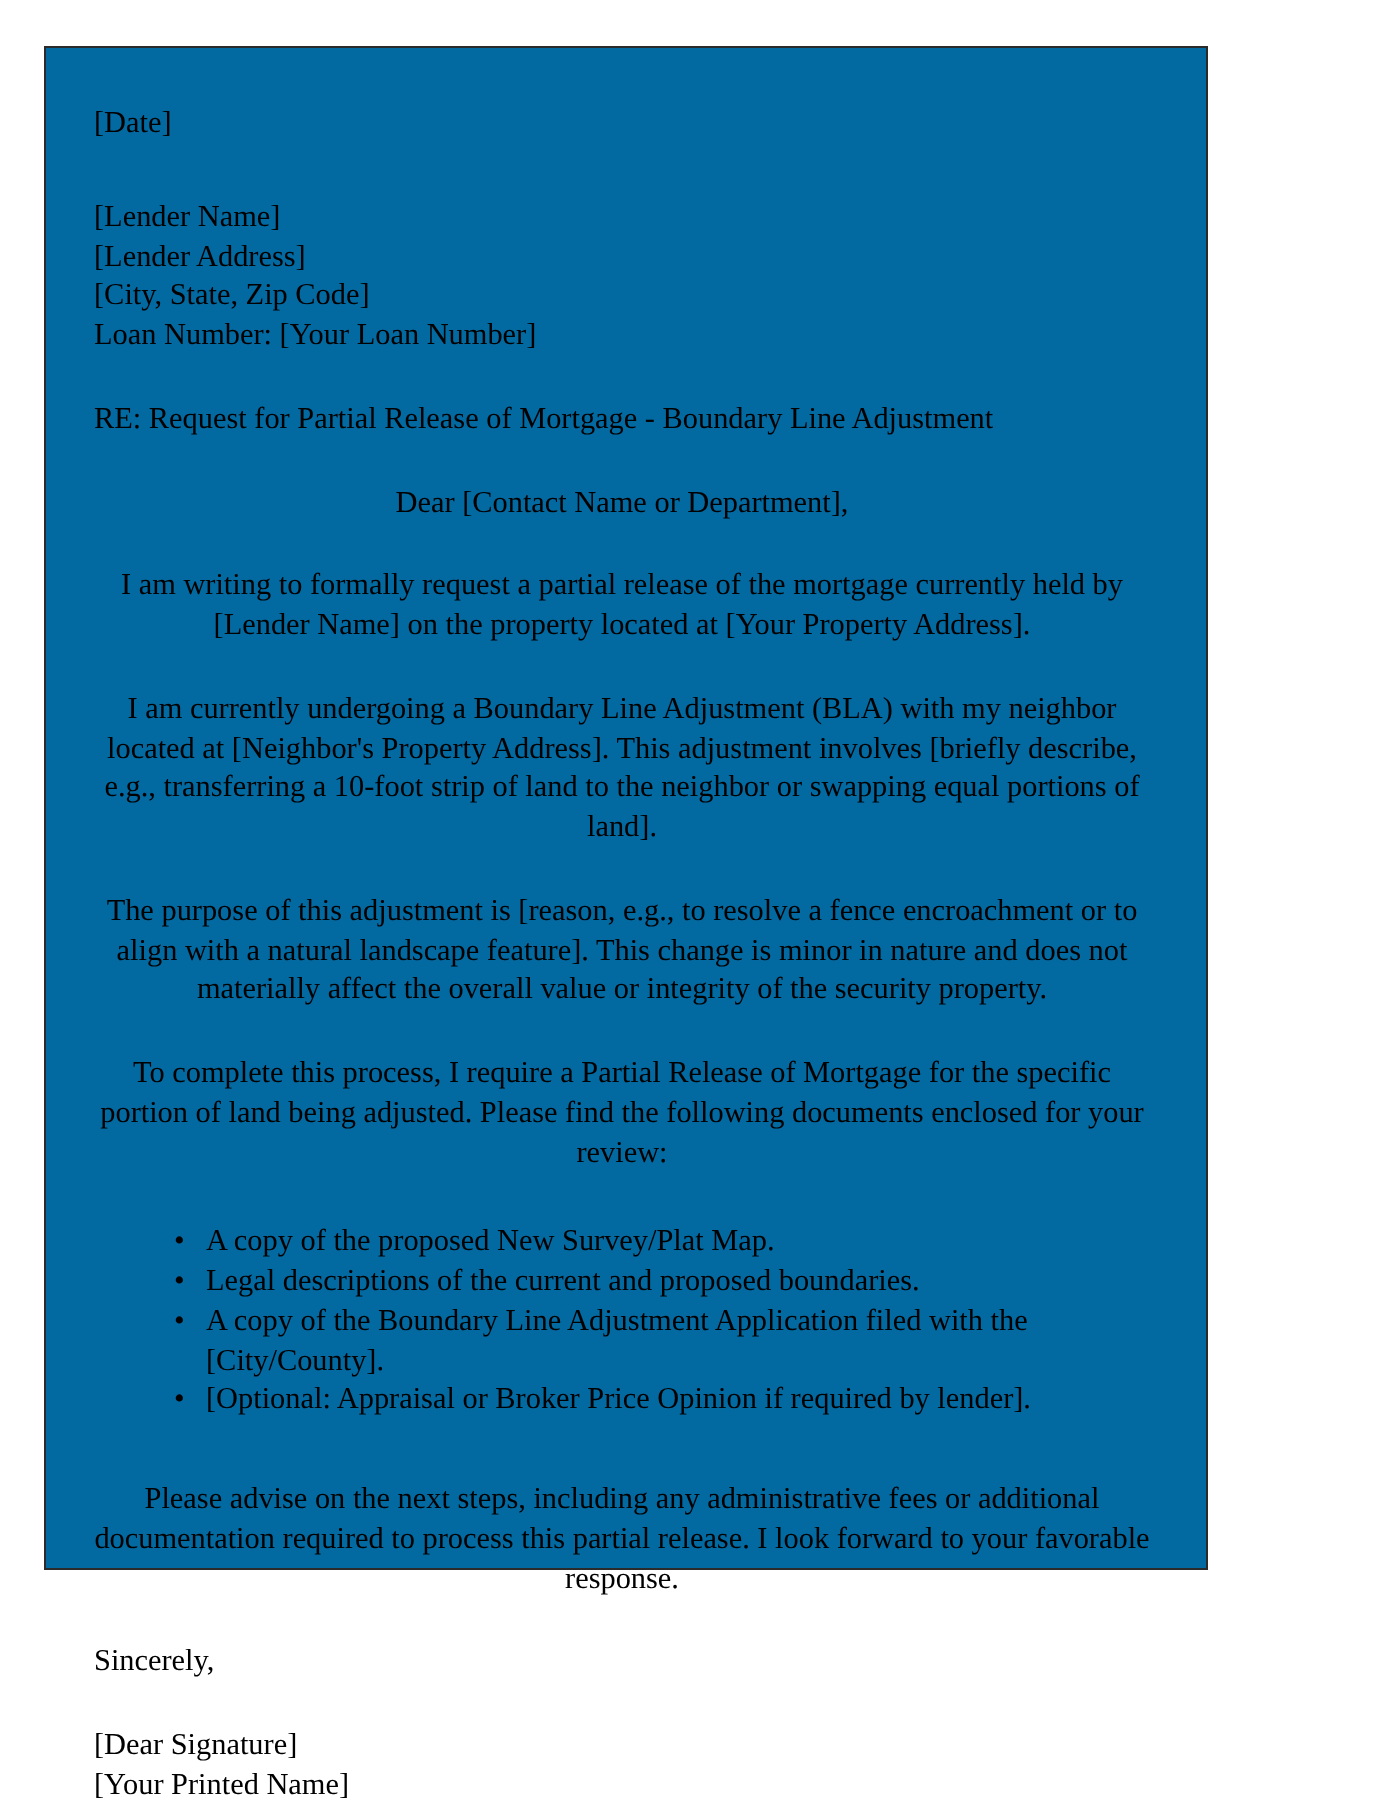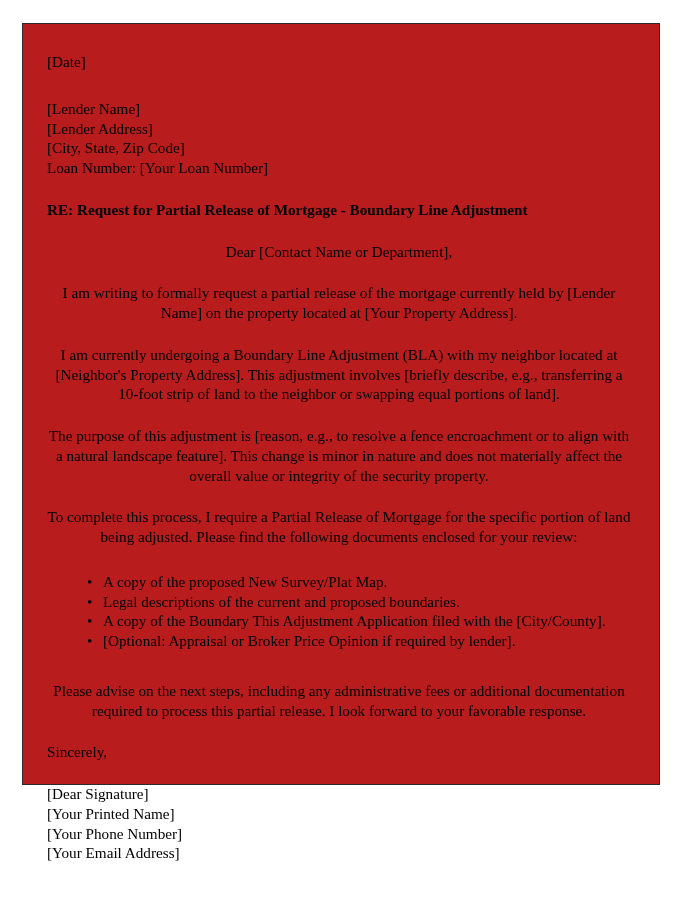--- a/index.html
+++ b/index.html
@@ -12,43 +12,43 @@
     width: 700px;
     height: 900px;
     overflow: hidden;
     font-family: "Liberation Serif", "DejaVu Serif", serif;
     color: #000000;
   }
   #page {
     position: absolute;
     left: 22px;
     top: 23px;
-    width: 638px;
+    width: 582px;
     height: 762px;
     box-sizing: border-box;
     border: 1px solid #2b2b2b;
-    background: #b91c1c;
+    background: #0369a1;
   }
   #letter {
     box-sizing: border-box;
     padding: 28px 28px 0 24px;
     font-size: 15.2px;
     line-height: 1.30;
   }
   .blk {
     margin: 0;
   }
   .gap-lg { height: 27px; }
   .gap-md { height: 22px; }
   .gap-sm { height: 17px; }
 
   .addr-line { white-space: nowrap; }
 
   .subject {
-    font-weight: bold;
+    font-weight: normal;
     white-space: nowrap;
   }
 
   .para {
     text-align: center;
   }
 
   ul.doclist {
     margin: 8px;
     padding: 0 0 0 48px;
@@ -106,21 +106,21 @@
 
     <div class="gap-md"></div>
 
     <div class="blk para">To complete this process, I require a Partial Release of Mortgage for the specific portion of land being adjusted. Please find the following documents enclosed for your review:</div>
 
     <div class="gap-sm"></div>
 
     <ul class="doclist">
       <li>A copy of the proposed New Survey/Plat Map.</li>
       <li>Legal descriptions of the current and proposed boundaries.</li>
-      <li>A copy of the Boundary This Adjustment Application filed with the [City/County].</li>
+      <li>A copy of the Boundary Line Adjustment Application filed with the [City/County].</li>
       <li>[Optional: Appraisal or Broker Price Opinion if required by lender].</li>
     </ul>
 
     <div class="gap-md"></div>
 
     <div class="blk para">Please advise on the next steps, including any administrative fees or additional documentation required to process this partial release. I look forward to your favorable response.</div>
 
     <div class="gap-md"></div>
 
     <div class="blk">Sincerely,</div>

